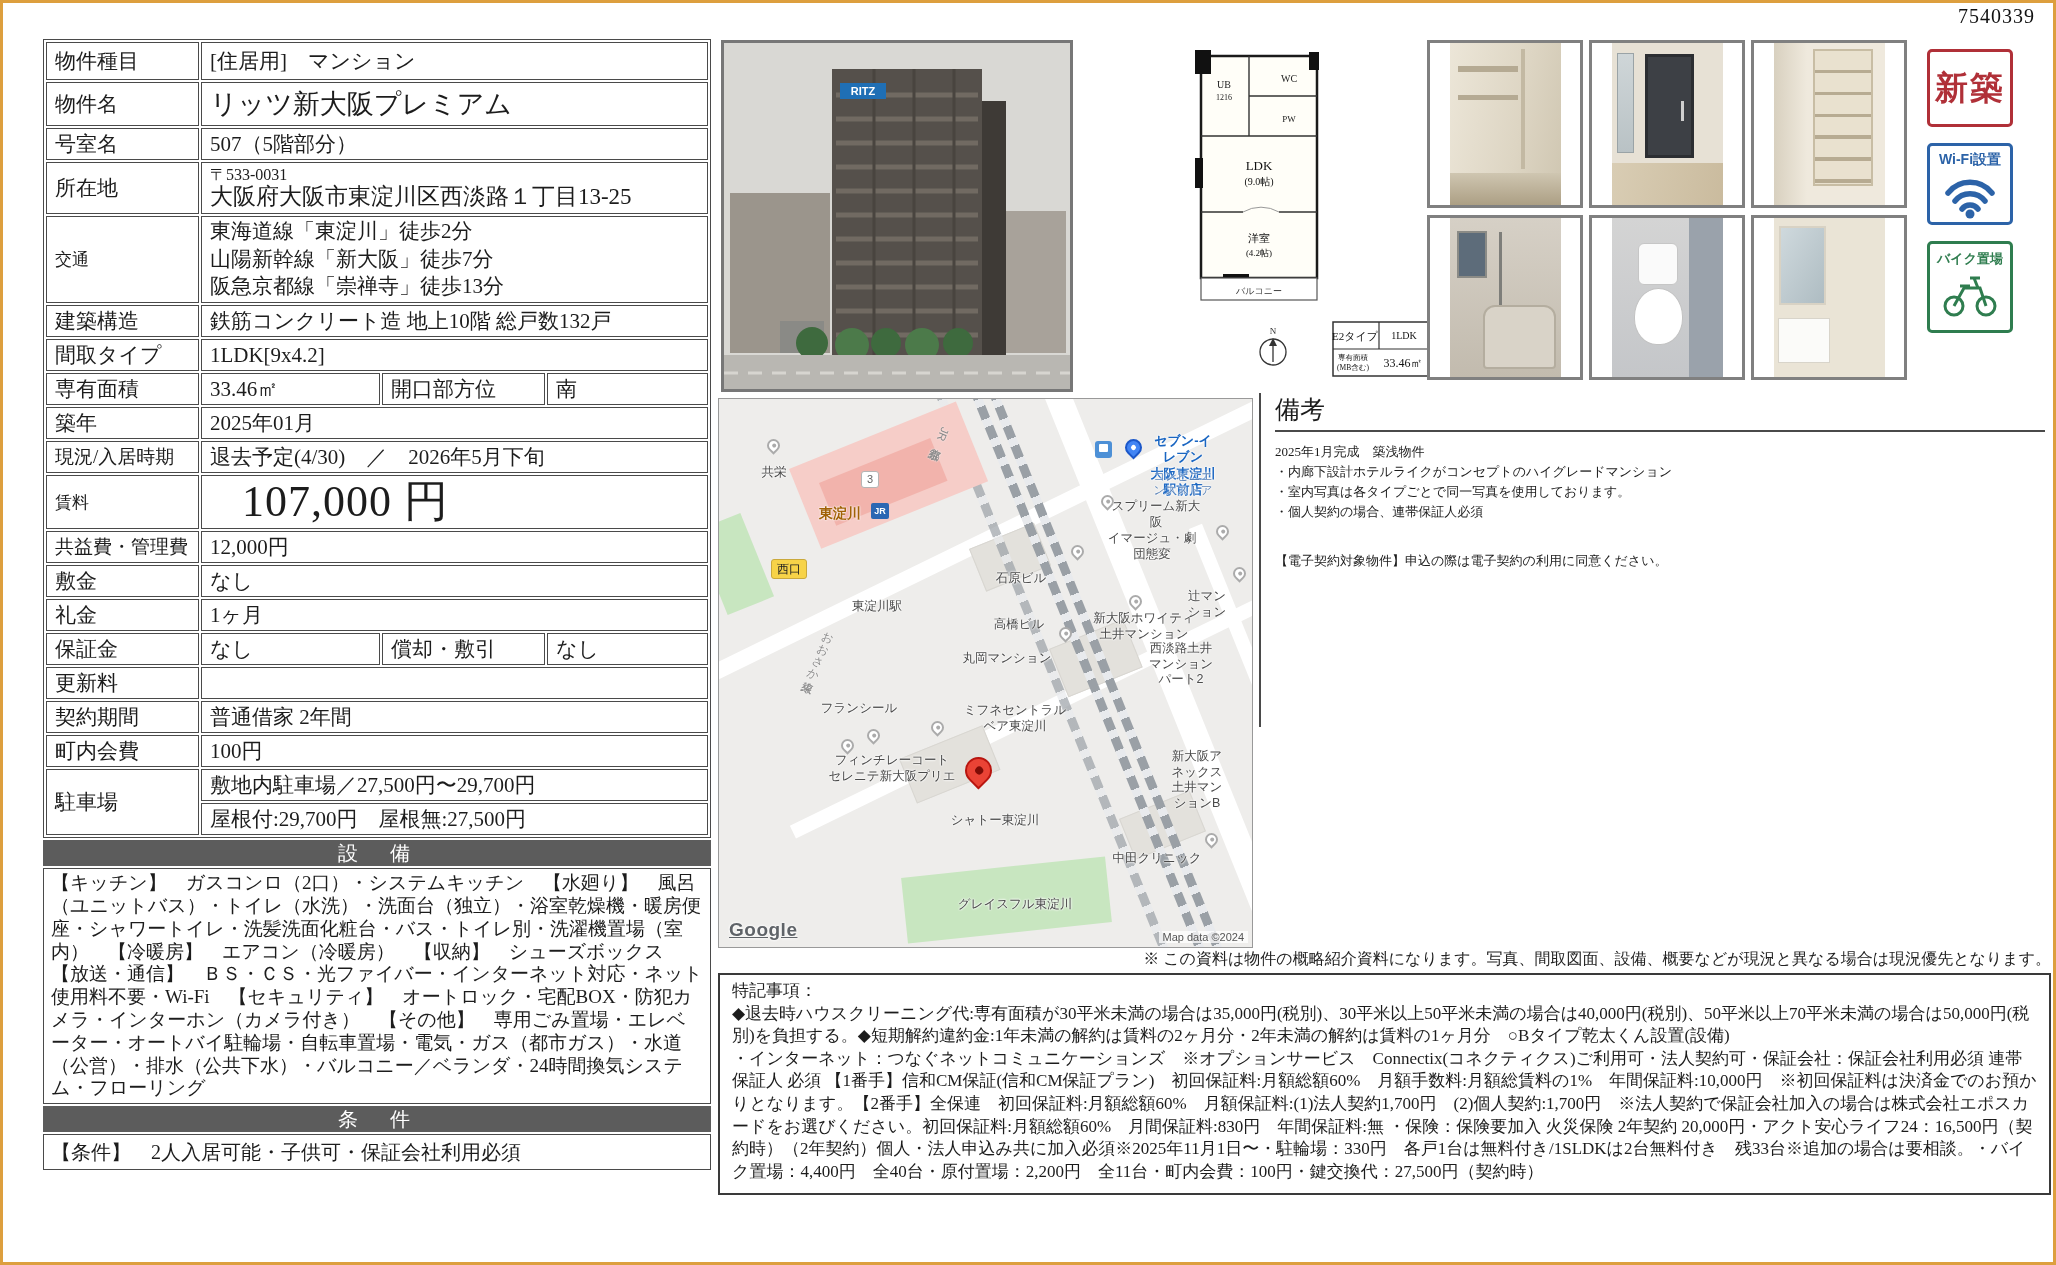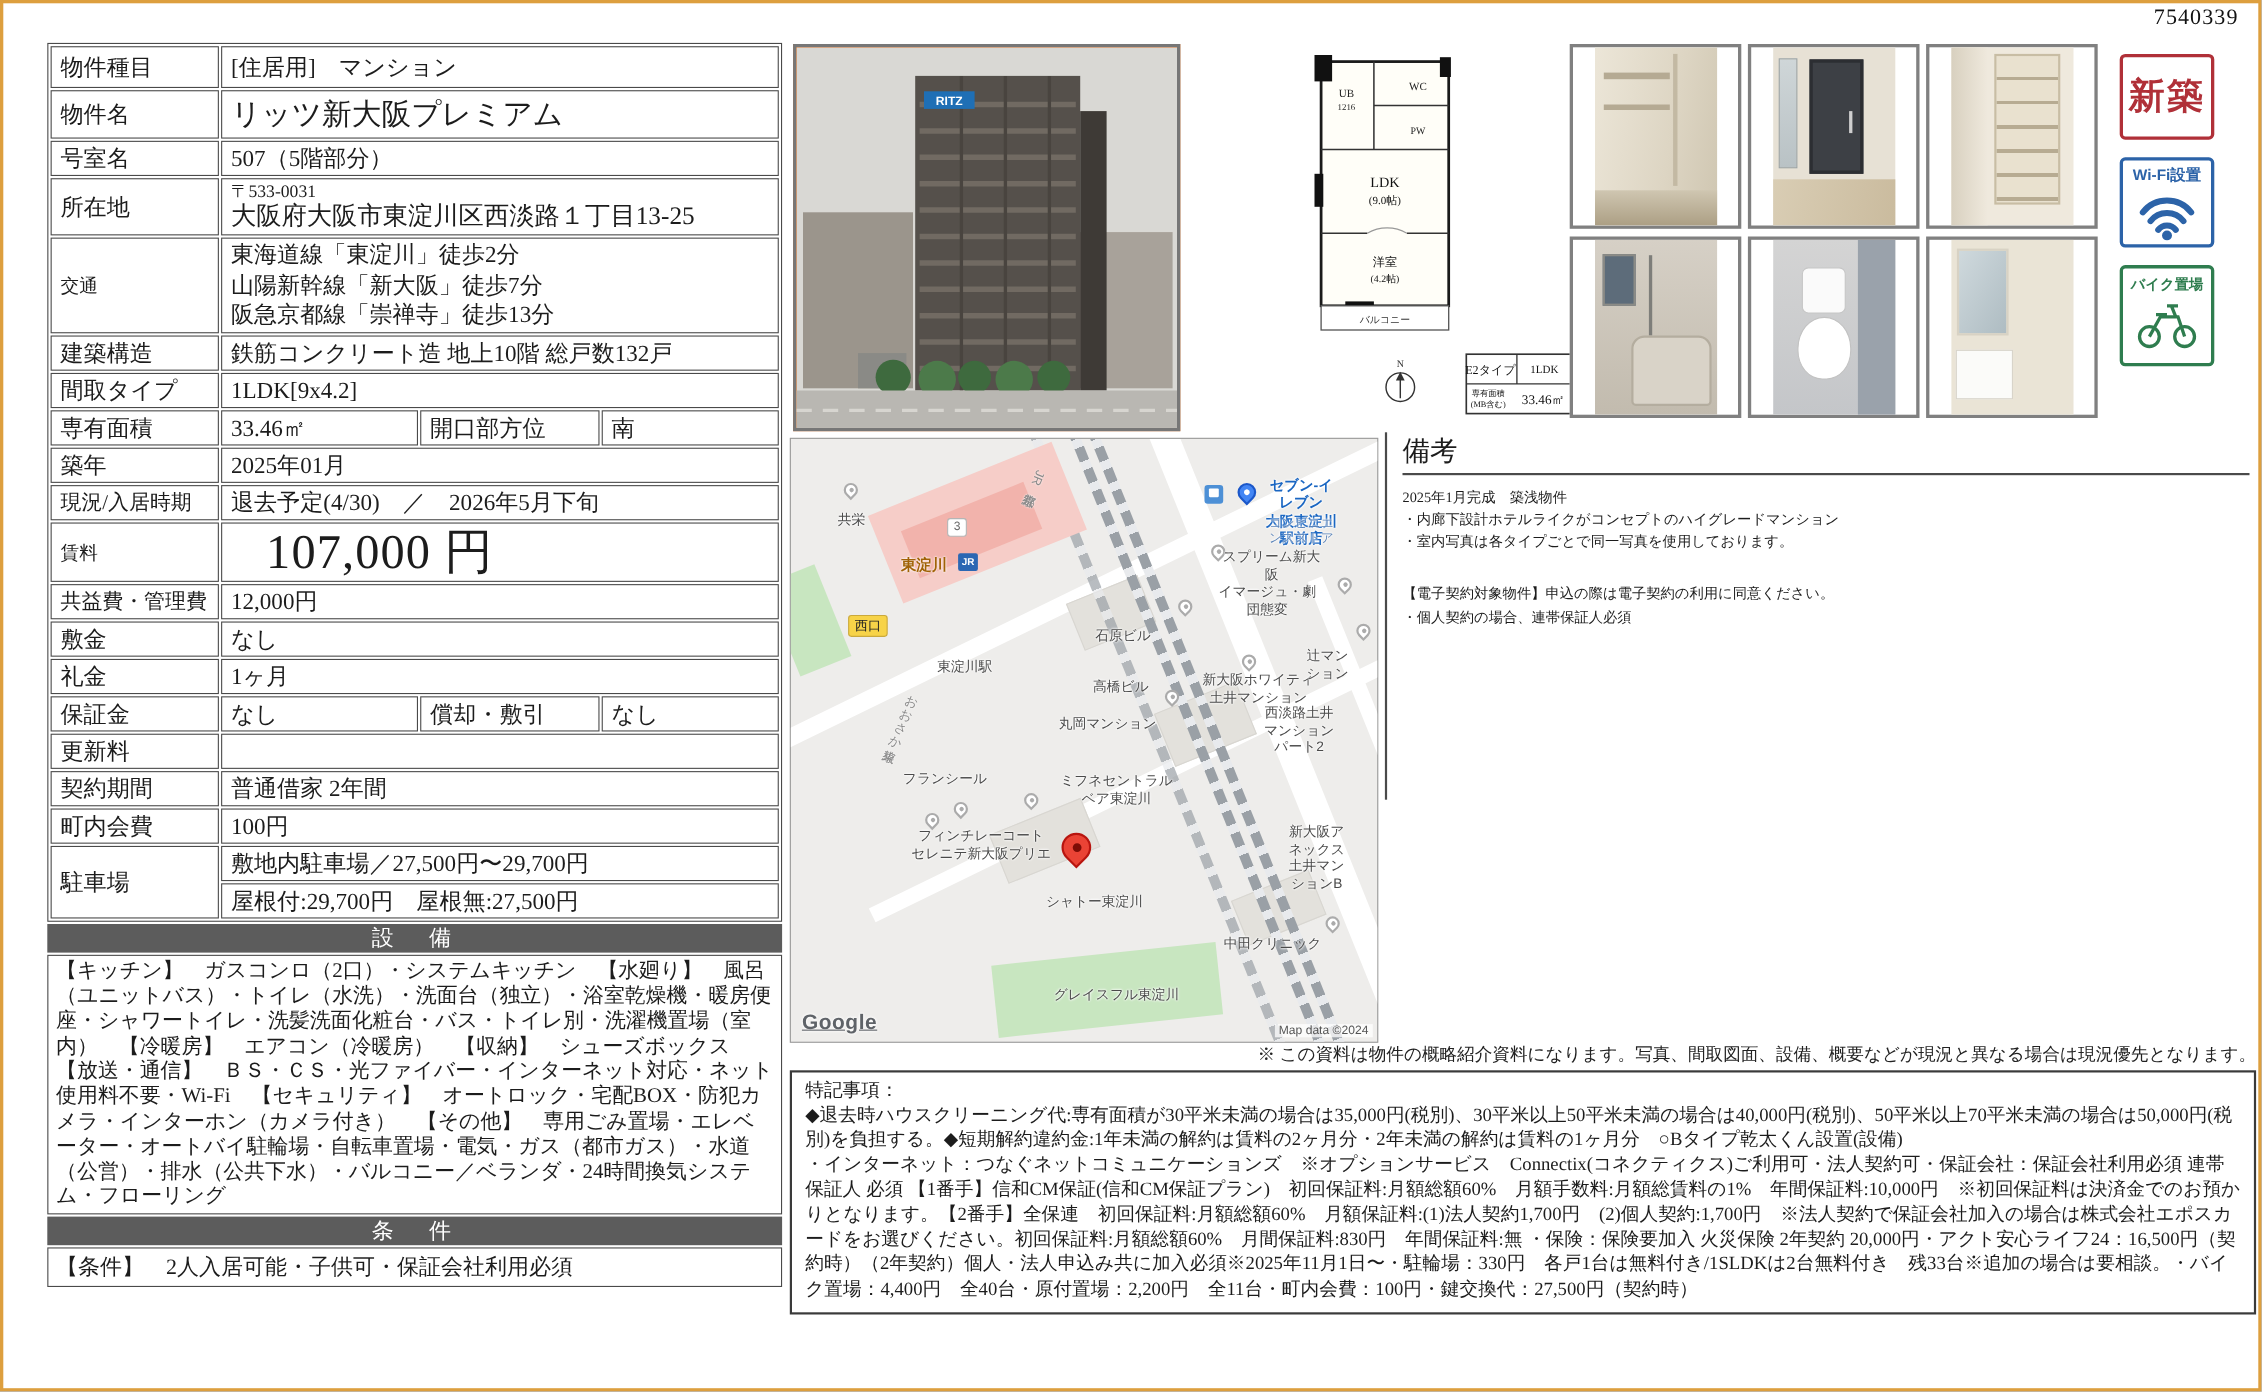--- a/index.html
+++ b/index.html
@@ -24,21 +24,21 @@
   .postal{font-size:16px;line-height:1.1;}
   .addr{font-size:23px;line-height:1.15;}
   .prel{white-space:pre-line;}
   .access-lines{font-size:21px;line-height:1.32;}
 
   .band{margin-top:2px;background:#5c5c5c;color:#fff;text-align:center;font-size:20px;height:26px;line-height:26px;letter-spacing:6px;}
   .tbox{margin-top:2px;border:1px solid #4a4a4a;padding:3px 7px;font-size:19px;line-height:1.2;}
   .tbox.cond{font-size:20px;line-height:1.4;}
 
   
-  .bphoto{position:absolute;left:718px;top:37px;width:352px;height:352px;border:3px solid #777;background:#f97316;}
+  .bphoto{position:absolute;left:718px;top:37px;width:352px;height:352px;border:3px solid #777;background:#ec4899;}
   .bphoto svg{display:block;}
 
   
   .fplan{position:absolute;left:1080px;top:37px;width:352px;height:352px;background:#fff;}
 
   
   .photo{position:absolute;border:3px solid #808080;background:#fff;overflow:hidden;}
   .img{position:absolute;left:13%;right:13%;top:0;bottom:0;}
   .img div{position:absolute;}
   .i-closet{background:linear-gradient(100deg,#ece6d8 0%,#ddd5c3 60%,#cfc6b1 100%);}
@@ -379,22 +379,22 @@
       </g>
     </svg>
   </div>
 
   <div class="remarks">
     <h2>備考</h2>
     <div class="rule"></div>
     <div class="rline">2025年1月完成　築浅物件</div>
     <div class="rline">・内廊下設計ホテルライクがコンセプトのハイグレードマンション</div>
     <div class="rline">・室内写真は各タイプごとで同一写真を使用しております。</div>
+    <div class="rline">・個人契約の場合、連帯保証人必須</div>
     <div class="rline gap">【電子契約対象物件】申込の際は電子契約の利用に同意ください。</div>
-    <div class="rline">・個人契約の場合、連帯保証人必須</div>
   </div>
 
   <div class="map">
     <div style="position:absolute;inset:0;">
 
       <div class="park" style="left:185px;top:468px;width:205px;height:66px;transform:rotate(-6deg)"></div>
       <div class="park" style="left:-10px;top:120px;width:50px;height:90px;transform:rotate(-22deg)"></div>
       <div class="road" style="left:318px;top:-20px;width:26px;height:660px;transform:rotate(-22deg);transform-origin:top left"></div>
       <div class="road" style="left:620px;top:-40px;width:16px;height:760px;transform:rotate(64deg);transform-origin:top left"></div>
       <div class="road" style="left:700px;top:120px;width:14px;height:700px;transform:rotate(64deg);transform-origin:top left"></div>

